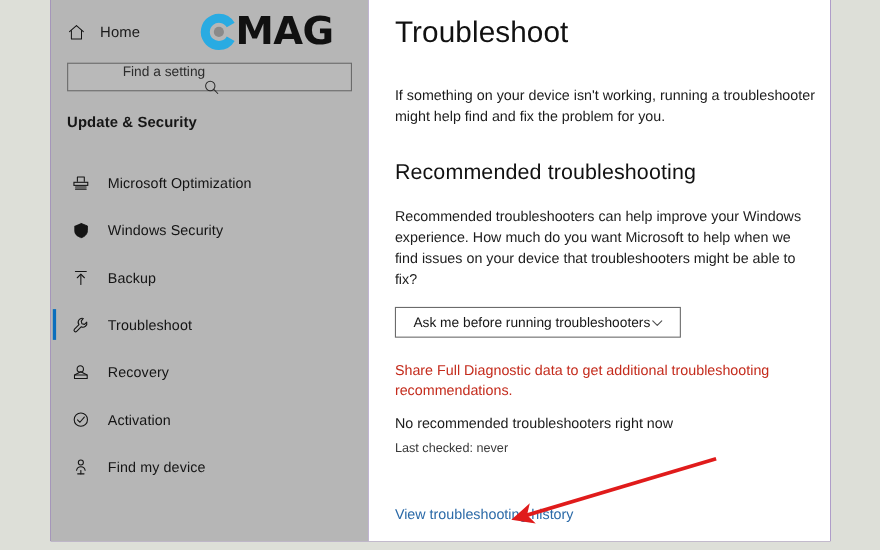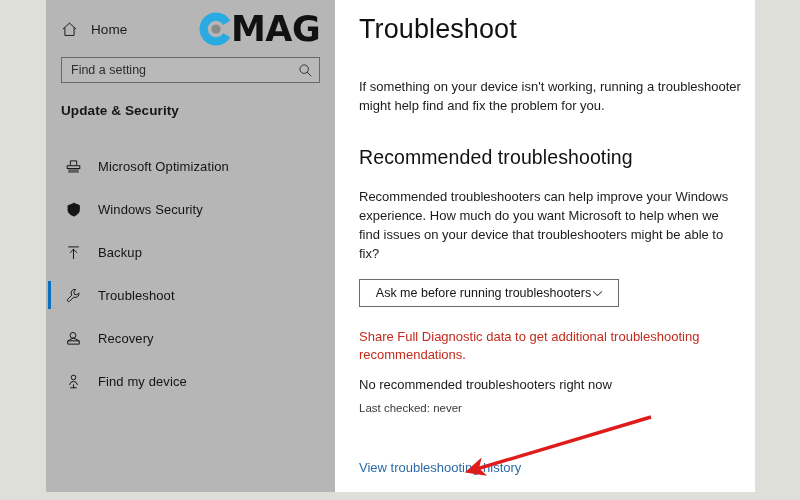--- a/index.html
+++ b/index.html
@@ -44,21 +44,21 @@
   .home-label {
     font-size: 13.5px;
     color: #1b1b1b;
     letter-spacing: .1px;
   }
   .icon-svg { display: block; }
 
   
   #logo {
     position: absolute;
-    left: 149px; top: 8px;
+    left: 132px; top: 8px;
     display: flex;
     align-items: center;
     height: 42px;
   }
   #logo .logo-mark {
     position: relative;
     width: 42px; height: 42px;
     flex: 0 0 42px;
   }
   #logo .logo-text {
@@ -74,20 +74,21 @@
   
   #search-box {
     position: absolute;
     left: 15px; top: 57px;
     width: 259px; height: 26px;
     background: #b9b9b9;
     border: 1px solid #6a6a6a;
     display: flex;
     align-items: center;
     padding: 0 6px 0 9px;
+    flex-direction: column;
   }
   #search-input {
     flex: 1 1 auto;
     border: 0; outline: 0;
     background: transparent;
     font-family: "Liberation Sans", sans-serif;
     font-size: 12.5px;
     color: #232323;
     padding: 0;
   }
@@ -320,20 +321,29 @@
         <span class="nav-ico">
           <svg class="icon-svg" width="17" height="17" viewBox="0 0 20 20">
             <path d="M6.0 6.3 a3.4 3.4 0 1 1 6.8 0 a3.4 3.4 0 0 1 -6.8 0 Z" fill="none" stroke="#151515" stroke-width="1.15"></path>
             <path d="M3.2 16.6 V12.8 H16.8 V16.6 Z" fill="none" stroke="#151515" stroke-width="1.15" stroke-linejoin="round"></path>
             <path d="M3.2 12.8 L9.9 9.4 L16.8 12.8" fill="none" stroke="#151515" stroke-width="1.15" stroke-linejoin="round"></path>
           </svg>
         </span>
         <span class="nav-label">Recovery</span>
       </div>
 
+      <div class="nav-item">
+        <span class="nav-ico">
+          <svg class="icon-svg" width="17" height="17" viewBox="0 0 20 20">
+            <circle cx="10" cy="10" r="7.1" fill="none" stroke="#151515" stroke-width="1.15"></circle>
+            <path d="M6.4 10.2 L9.0 12.8 L13.7 7.2" fill="none" stroke="#151515" stroke-width="1.15" stroke-linecap="round" stroke-linejoin="round"></path>
+          </svg>
+        </span>
+        <span class="nav-label">Activation</span>
+      </div>
 
       <div class="nav-item">
         <span class="nav-ico">
           <svg class="icon-svg" width="17" height="17" viewBox="0 0 20 20">
             <circle cx="10" cy="5.2" r="2.7" fill="none" stroke="#151515" stroke-width="1.15"></circle>
             <path d="M5.4 13.6 a4.7 4.7 0 0 1 9.2 0" fill="none" stroke="#151515" stroke-width="1.15" stroke-linecap="round"></path>
             <line x1="10" y1="13.8" x2="10" y2="17.4" stroke="#151515" stroke-width="1.15" stroke-linecap="round"></line>
             <line x1="6.6" y1="17.4" x2="13.4" y2="17.4" stroke="#151515" stroke-width="1.15" stroke-linecap="round"></line>
           </svg>
         </span>

